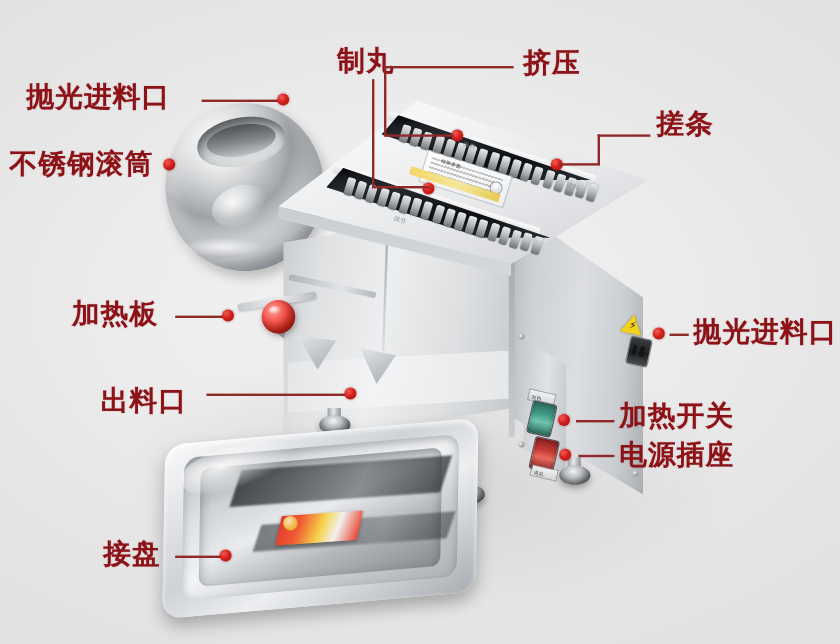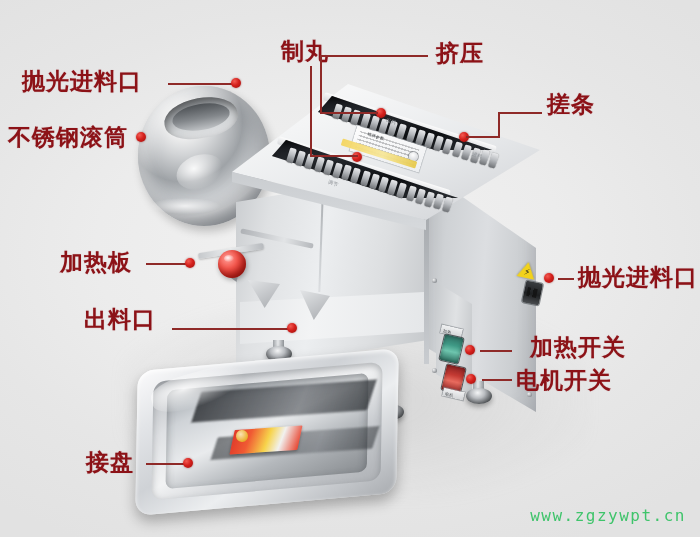--- a/index.html
+++ b/index.html
@@ -612,36 +612,35 @@
       <div class="cal-dot" style="left: 352px; top: 152px;"></div>
       <div class="cal-text" style="left: 436px; top: 42px;">挤压</div>
       <div class="cal-line" style="left: 320px; top: 55px; width: 108px; height: 2px;"></div>
       <div class="cal-dot" style="left: 376px; top: 108px;"></div>
       <div class="cal-text" style="left: 547px; top: 93px;">搓条</div>
       <div class="cal-line" style="left: 498px; top: 112px; width: 44px; height: 2px;"></div>
       <div class="cal-dot" style="left: 459px; top: 132px;"></div>
       <div class="cal-text" style="left: 60px; top: 251px;">加热板</div>
       <div class="cal-line" style="left: 146px; top: 263px; width: 40px; height: 2px;"></div>
       <div class="cal-dot" style="left: 185px; top: 258px;"></div>
-      <div class="cal-text" style="left: 84px; top: 308px;">出料口</div>
+      <div class="cal-text" style="left: 84px; top: 324px;">出料口</div>
       <div class="cal-line" style="left: 172px; top: 328px; width: 116px; height: 2px;"></div>
       <div class="cal-dot" style="left: 287px; top: 323px;"></div>
       <div class="cal-text" style="left: 578px; top: 266px;">抛光进料口</div>
       <div class="cal-line" style="left: 558px; top: 278px; width: 16px; height: 2px;"></div>
       <div class="cal-dot" style="left: 544px; top: 273px;"></div>
-      <div class="cal-text" style="left: 530px; top: 336px;">加热开关</div>
+      <div class="cal-text" style="left: 516px; top: 336px;">加热开关</div>
       <div class="cal-line" style="left: 480px; top: 350px; width: 32px; height: 2px;"></div>
       <div class="cal-dot" style="left: 465px; top: 345px;"></div>
-      <div class="cal-text" style="left: 516px; top: 369px;">电机开关</div>
+      <div class="cal-text" style="left: 516px; top: 369px;">电源插座</div>
       <div class="cal-line" style="left: 482px; top: 379px; width: 30px; height: 2px;"></div>
       <div class="cal-dot" style="left: 466px; top: 374px;"></div>
       <div class="cal-text" style="left: 86px; top: 451px;">接盘</div>
       <div class="cal-line" style="left: 146px; top: 463px; width: 38px; height: 2px;"></div>
       <div class="cal-dot" style="left: 183px; top: 458px;"></div>
       <div class="cal-line" style="left: 320px; top: 55px; width: 2px; height: 58px;"></div>
       <div class="cal-line" style="left: 498px; top: 112px; width: 2px; height: 25px;"></div>
       <div class="cal-line" style="left: 320px; top: 112px; width: 58px; height: 2px;"></div>
       <div class="cal-line" style="left: 466px; top: 136px; width: 34px; height: 2px;"></div>
       <div class="cal-line" style="left: 310px; top: 155px; width: 48px; height: 2px;"></div>
     </div>
 
-  <div class="watermark">www.zgzywpt.cn</div>
 </div>
 
 </body></html>

